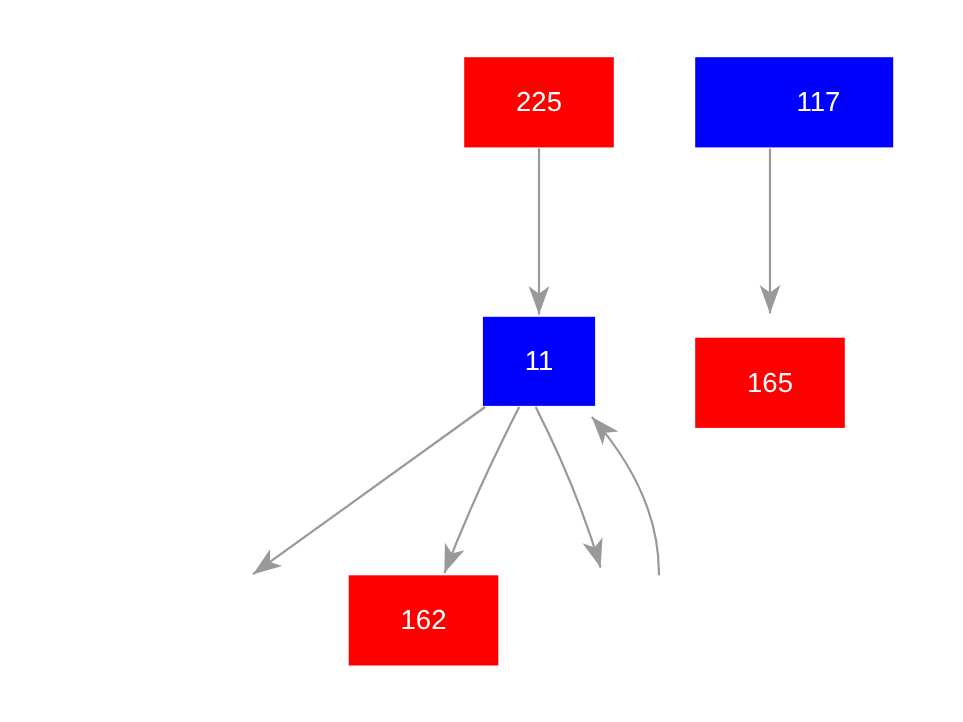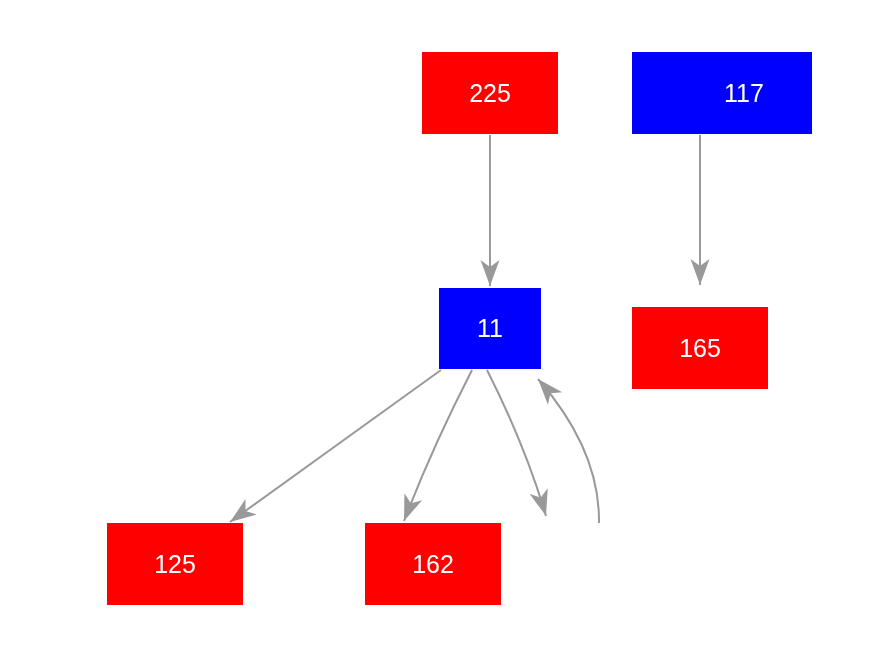--- a/index.html
+++ b/index.html
@@ -38,21 +38,21 @@
     font-size: 25px;
     line-height: 1;
     cursor: pointer;
     user-select: none;
   }
   .node-225 { left: 422px; top:  52px; width: 136px; height: 82px; }
   .node-117 { left: 632px; top:  52px; width: 136px; height: 82px; padding-left: 44px; }
   .node-11  { left: 439px; top: 288px; width: 102px; height: 81px; }
   .node-165 { left: 632px; top: 287px; width: 136px; height: 82px; }
   .node-125 { left: 107px; top: 523px; width: 136px; height: 82px; }
-  .node-162 { left: 317px; top: 523px; width: 136px; height: 82px; margin-left: 48px; }
+  .node-162 { left: 317px; top: 523px; width: 136px; height: 82px; }
   .node-163 { left: 527px; top: 523px; width: 136px; height: 82px; }
 </style>
 </head>
 <body>
 
 <div class="canvas">
 
   <svg class="edges-layer" width="875" height="656" viewBox="0 0 875 656" xmlns="http://www.w3.org/2000/svg">
     <defs>
       <marker id="arrowhead" markerUnits="userSpaceOnUse" markerWidth="34" markerHeight="26" refX="26" refY="13" orient="auto">
@@ -76,22 +76,19 @@
   </div>
 
   <div class="node node-11" style="background: rgb(0, 0, 255);">
     <span>11</span>
   </div>
 
   <div class="node node-165" style="background: rgb(255, 0, 0); margin-top: 20px;">
     <span>165</span>
   </div>
 
-  <div class="node node-125" style="background: rgb(255, 0, 0);">
-    <span>125</span>
-  </div>
 
   <div class="node node-162" style="background: rgb(255, 0, 0);">
     <span>162</span>
   </div>
 
 
 </div>
 
 </body></html>

